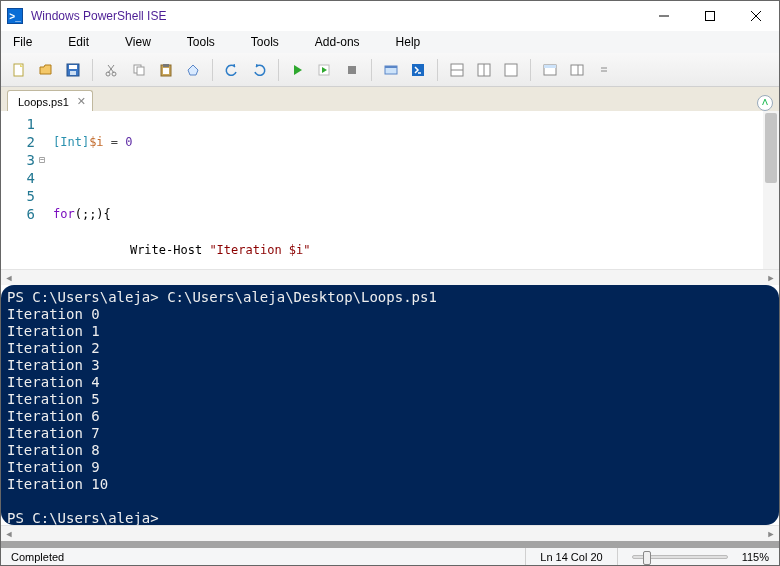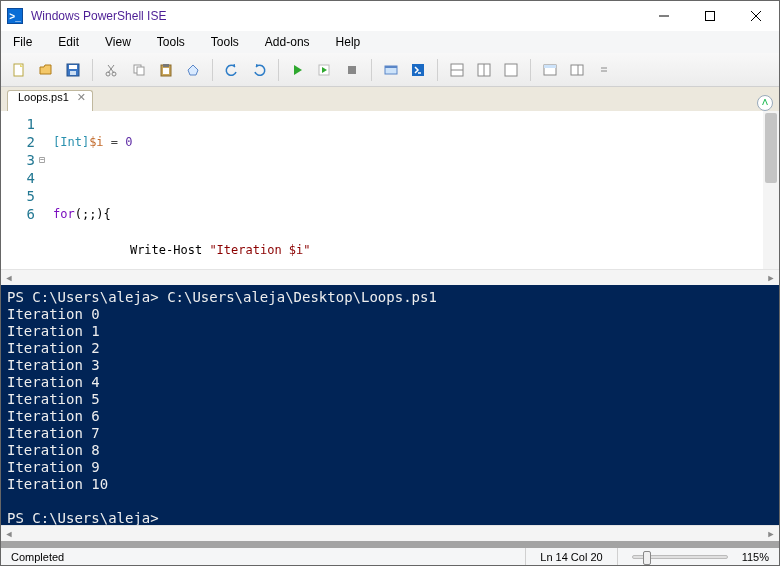--- a/index.html
+++ b/index.html
@@ -3,48 +3,48 @@
 <meta charset="utf-8">
 <style>
 * { margin:0; padding:0; box-sizing:border-box; }
 body { font-family:"Segoe UI",Tahoma,sans-serif; font-size:12px; background:#fff; width:780px; height:566px; overflow:hidden; display:flex; flex-direction:column; border:1px solid #666; }
 .titlebar { height:30px; display:flex; align-items:center; padding:0 0 0 6px; background:#fff; }
 .titlebar .app-icon { width:16px; height:16px; background:#0a6dd6; display:inline-flex; align-items:center; justify-content:center; color:#fff; font-size:10px; font-weight:bold; margin-right:8px; border:1px solid #0a4a9a; }
 .titlebar .title { font-size:12px; color:#4c1d95; }
 .titlebar .spacer { flex:1; }
 .titlebar .win-btn { width:46px; height:30px; display:flex; align-items:center; justify-content:center; font-family:sans-serif; font-size:10px; color:#000; }
 .titlebar .win-btn svg { pointer-events:none; }
-.menubar { height:22px; display:flex; align-items:center; padding:0 4px; background:#f5f6f7; gap:10px; }
+.menubar { height:22px; display:flex; align-items:center; padding:0 4px; background:#f5f6f7; gap:20px; }
 .menubar .menu-item { padding:2px 8px; font-size:12px; color:#000; }
 .toolbar { height:34px; display:flex; align-items:center; padding:2px 6px; background:linear-gradient(#f8f8f8,#ececec); border-bottom:1px solid #d0d0d0; gap:3px; }
 .toolbar .tbtn { width:24px; height:24px; display:flex; align-items:center; justify-content:center; border:1px solid transparent; border-radius:2px; }
 .toolbar .tsep { width:1px; height:22px; background:#d0d0d0; margin:0 4px; }
 .tabstrip { height:24px; display:flex; align-items:flex-end; background:#ece8dd; padding:0 6px; }
-.tab { height:22px; background:#fff; border:1px solid #c0b89e; border-bottom:none; border-radius:3px 3px 0 0; display:flex; align-items:flex-start; padding:0 6px 0 10px; font-size:11px; gap:8px; position:relative; top:1px; }
+.tab { height:22px; background:#fff; border:1px solid #c0b89e; border-bottom:none; border-radius:3px 3px 0 0; display:flex; align-items:center; padding:0 6px 0 10px; font-size:11px; gap:8px; position:relative; top:1px; }
 .tab .close-x { color:#888; font-size:11px; }
 .tabstrip .spacer { flex:1; }
 .tabstrip .scroll-circle { width:16px; height:16px; border:1px solid #9ab; border-radius:50%; display:flex; align-items:center; justify-content:center; background:#fff; color:#2b5; }
 .editor { flex:0 0 158px; display:flex; background:#fff; position:relative; overflow:hidden; }
 .gutter { width:38px; text-align:right; padding:4px 4px 0 0; color:#237893; font-family:Consolas,monospace; font-size:14px; line-height:18px; background:#fff; }
 .foldcol { width:12px; padding-top:4px; font-family:Consolas,monospace; font-size:10px; line-height:18px; color:#888; }
 .code { flex:1; padding:4px 0 0 2px; font-family:Consolas,monospace; font-size:12px; line-height:18px; white-space:pre; }
 .code .t-type { color:#2b91af; }
 .code .t-var { color:#c36b2c; }
 .code .t-op { color:#444; }
 .code .t-kw { color:#7a0dbf; }
 .code .t-cmd { color:#000000;margin-left:48px; }
 .code .t-str { color:#8b0000; }
 .code .t-num { color:#5e2ca5; }
 .code .t-brace { color:#000; }
 .editor .vscroll { position:absolute; right:0; top:0; width:16px; height:100%; background:#f4f4f4; }
 .editor .vscroll .thumb { position:absolute; left:2px; right:2px; top:2px; height:70px; background:#c4c4c4; border-radius:2px; }
 .hscroll { height:16px; background:#f4f4f4; border-top:1px solid #e4e4e4; display:flex; }
 .hscroll .arrow { width:16px; display:flex; align-items:center; justify-content:center; color:#888; font-size:9px; }
 .hscroll .track { flex:1; }
-.console { flex:1; overflow:hidden; }
+.console { flex:1; overflow:hidden;border-radius:13px; }
 .console-inner { height:100%; background:#012456; color:#eee; font-family:Consolas,"Lucida Console",monospace; font-size:14px; line-height:17px; padding:4px 6px; white-space:pre; overflow:hidden; }
 .statusbar { height:24px; display:flex; align-items:center; border-top:7px solid #a3a3a3; background:#f5f6f7; padding:0 10px; font-size:11px; gap:14px; }
 .statusbar .sep { width:1px; height:18px; background:#d0d0d0; }
 .statusbar .spacer { flex:1; }
 .statusbar .slider { width:96px; height:4px; background:#e0e0e0; border:1px solid #bbb; position:relative; border-radius:2px; }
 .statusbar .slider .knob { position:absolute; top:-5px; left:10px; width:8px; height:14px; background:#f0f0f0; border:1px solid #888; border-radius:2px; }
 </style>
 </head>
 <body>
 

